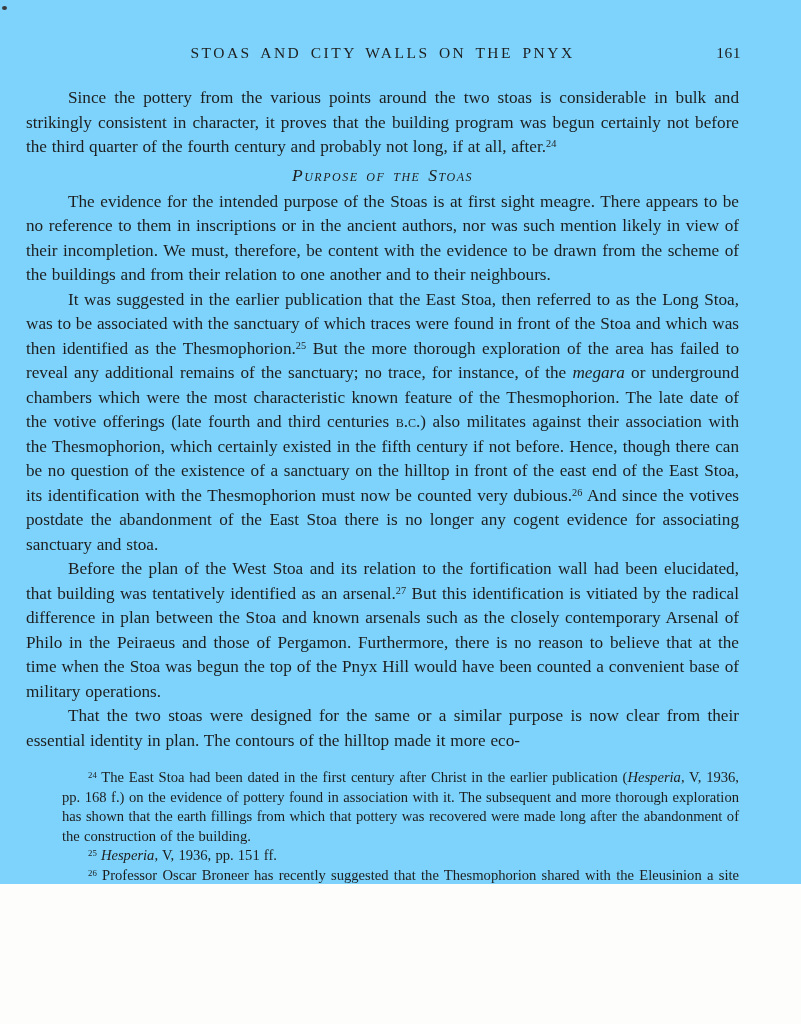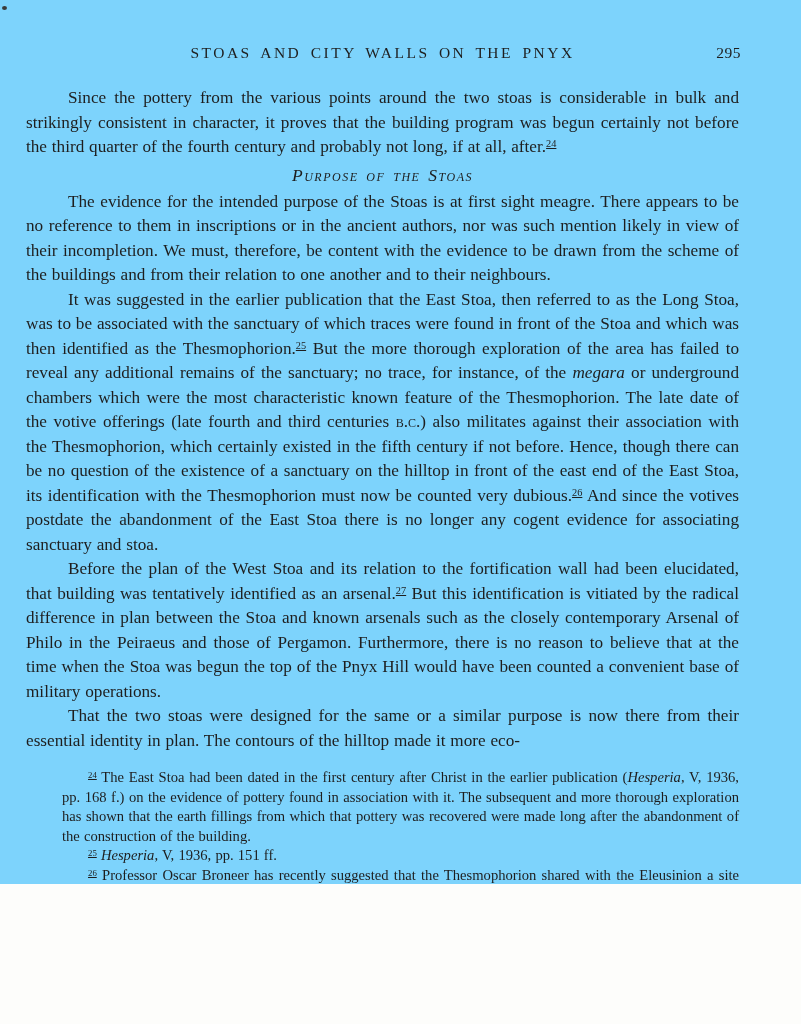--- a/index.html
+++ b/index.html
@@ -51,21 +51,20 @@
     margin: 5px 0 4px 0;
     font-style: italic;
   }
   sup {
     font-size: 60%;
     line-height: 0;
     vertical-align: baseline;
     position: relative;
     top: -0.45em;
     letter-spacing: 0;
-    text-decoration: underline;
   }
   em { font-style: italic; }
   .sc { font-variant: small-caps; }
   .footnotes { margin-top: 15px; margin-left: 36px; }
   .footnote {
     font-size: 14.6px;
     line-height: 19.6px;
     text-align: justify;
     text-indent: 26px;
     margin: 0;
@@ -83,36 +82,36 @@
 </style>
 </head>
 <body>
 
 <div class="page">
 
   <div class="speck"></div>
 
   <header class="running-head">
     <span>STOAS AND CITY WALLS ON THE PNYX</span>
-    <span class="page-num">295</span>
+    <span class="page-num">161</span>
   </header>
 
   <main>
 
     <p class="body-par"><span>Since the pottery from the various points around the two stoas is considerable in bulk and strikingly consistent in character, it proves that the building program was begun certainly not before the third quarter of the fourth century and probably not long, if at all, after.</span><sup>24</sup></p>
 
     <h2 class="section-heading">Purpose of the Stoas</h2>
 
     <p class="body-par"><span>The evidence for the intended purpose of the Stoas is at first sight meagre. There appears to be no reference to them in inscriptions or in the ancient authors, nor was such mention likely in view of their incompletion. We must, therefore, be content with the evidence to be drawn from the scheme of the buildings and from their relation to one another and to their neighbours.</span></p>
 
     <p class="body-par"><span>It was suggested in the earlier publication that the East Stoa, then referred to as the Long Stoa, was to be associated with the sanctuary of which traces were found in front of the Stoa and which was then identified as the Thesmophorion.</span><sup>25</sup><span> But the more thorough exploration of the area has failed to reveal any additional remains of the sanctuary; no trace, for instance, of the </span><em>megara</em><span> or underground chambers which were the most characteristic known feature of the Thesmophorion. The late date of the votive offerings (late fourth and third centuries </span><span class="sc">b.c.</span><span>) also militates against their association with the Thesmophorion, which certainly existed in the fifth century if not before. Hence, though there can be no question of the existence of a sanctuary on the hilltop in front of the east end of the East Stoa, its identification with the Thesmophorion must now be counted very dubious.</span><sup>26</sup><span> And since the votives postdate the abandonment of the East Stoa there is no longer any cogent evidence for associating sanctuary and stoa.</span></p>
 
     <p class="body-par"><span>Before the plan of the West Stoa and its relation to the fortification wall had been elucidated, that building was tentatively identified as an arsenal.</span><sup>27</sup><span> But this identification is vitiated by the radical difference in plan between the Stoa and known arsenals such as the closely contemporary Arsenal of Philo in the Peiraeus and those of Pergamon. Furthermore, there is no reason to believe that at the time when the Stoa was begun the top of the Pnyx Hill would have been counted a convenient base of military operations.</span></p>
 
-    <p class="body-par"><span>That the two stoas were designed for the same or a similar purpose is now there from their essential identity in plan. The contours of the hilltop made it more eco-</span></p>
+    <p class="body-par"><span>That the two stoas were designed for the same or a similar purpose is now clear from their essential identity in plan. The contours of the hilltop made it more eco-</span></p>
 
     <section class="footnotes">
       <p class="footnote"><sup>24</sup><span> The East Stoa had been dated in the first century after Christ in the earlier publication (</span><em>Hesperia</em><span>, V, 1936, pp. 168 f.) on the evidence of pottery found in association with it. The subsequent and more thorough exploration has shown that the earth fillings from which that pottery was recovered were made long after the abandonment of the construction of the building.</span></p>
       <p class="footnote"><sup>25</sup><span> </span><em>Hesperia</em><span>, V, 1936, pp. 151 ff.</span></p>
       <p class="footnote"><sup>26</sup><span> Professor Oscar Broneer has recently suggested that the Thesmophorion shared with the Eleusinion a site on the north slope of the Acropolis. </span><em>Hesperia</em><span>, XI, 1942, pp. 220 ff.</span></p>
     </section>
 
   </main>
 </div>
 

